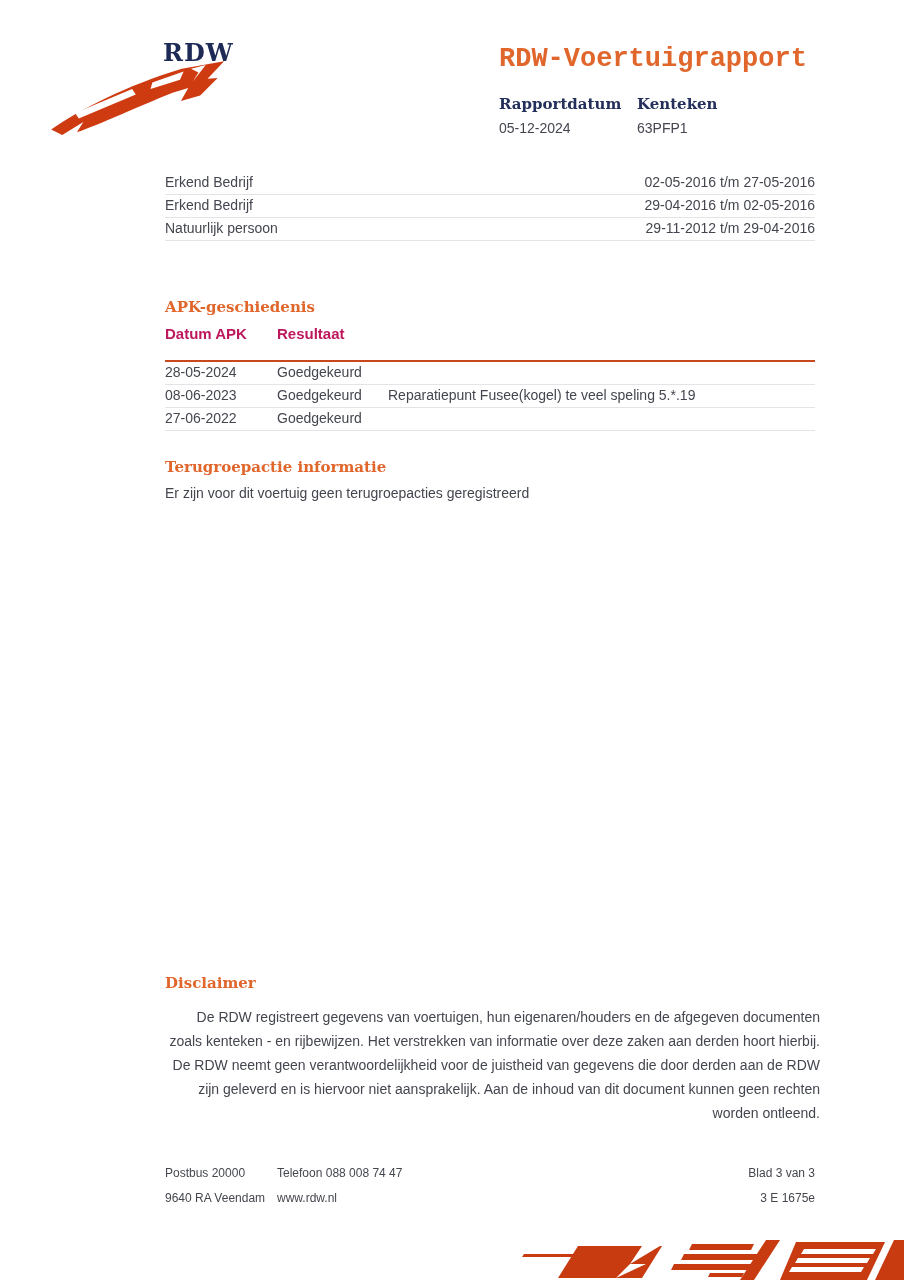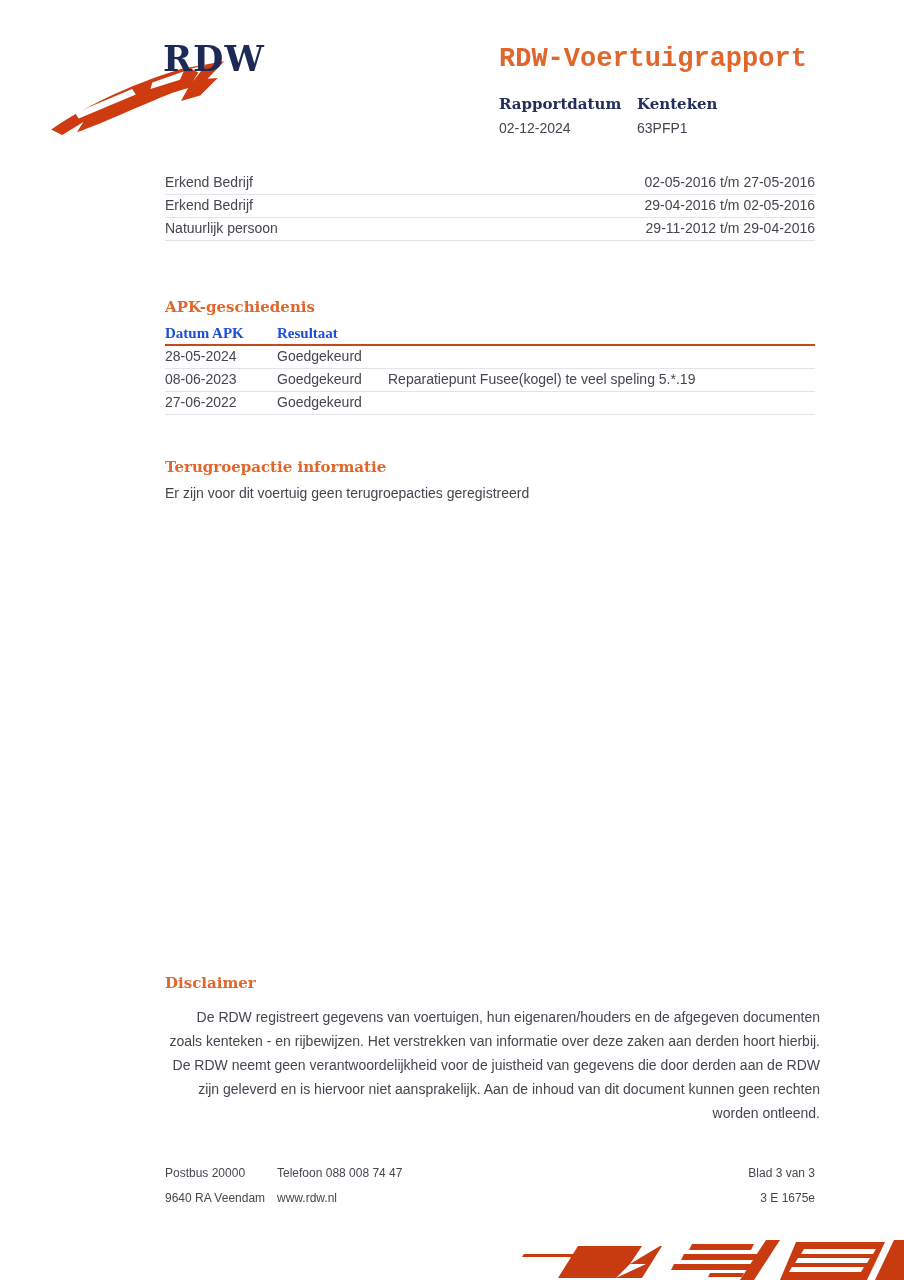--- a/index.html
+++ b/index.html
@@ -7,21 +7,21 @@
   body { font-family:"Liberation Sans", sans-serif; }
   .page {
     position:relative; width:904px; height:1280px; background:#ffffff;
     overflow:hidden; margin:0 auto;
   }
   
   .logo-icon { position:absolute; left:36px; top:54px; width:218px; height:92px; }
   .logo-text {
     position:absolute; left:163px; top:38px;
     font-family:"DejaVu Serif", serif; font-weight:bold;
-    font-size:35px; color:#1d2a56; letter-spacing:1px;
+    font-size:24px; color:#1d2a56; letter-spacing:1px;
   }
   .doc-title {
     position:absolute; left:499px; top:44px;
     font-family:Liberation Mono, monospace; font-weight:bold;
     font-size:27px; color:#e0662c;
   }
   .meta { position:absolute; left:499px; top:95px; display:flex; }
   .meta-block { width:138px; }
   .meta-label {
     font-family:"DejaVu Serif", serif; font-weight:bold;
@@ -40,22 +40,22 @@
     display:flex; font-size:14px; color:#44464f;
     padding:3px 0 4px 0; border-bottom:1px solid #e4e4e6;
     line-height:15px;
   }
   .trow .right { margin-left:auto; text-align:right; }
   .holders-rows { margin-top:13px; }
   .section-heading {
     font-family:"DejaVu Serif", serif; font-weight:bold;
     font-size:15px; color:#e0662c;
   }
-  .apk-head { display:flex; margin-top:9px; padding-bottom:2px; border-bottom:2px solid #c7481d;
-    font-family:Liberation Serif, serif; font-weight:bold; font-size:15px; color:#1d4ed8; }
+  .apk-head { display:flex; margin-top:9px; padding-bottom:18px; border-bottom:2px solid #c7481d;
+    font-family:Liberation Sans, sans-serif; font-weight:bold; font-size:15px; color:#be185d; }
   .col-date { width:112px; }
   .col-result { width:111px; }
   .col-remarks { flex:1; }
   .plain-text { font-size:14px; color:#44464f; margin-top:9px; }
   .disclaimer-text { font-size:14px; color:#44464f; margin-top:13px; line-height:24px; width:655px;text-align:right; }
   
   .footer { position:absolute; left:165px; top:1166px; width:650px; font-size:12px; color:#45474f; }
   .footer-row { display:flex; margin-bottom:11px; }
   .footer-col1 { width:112px; }
   .footer-col2 { flex:1; }
@@ -72,21 +72,21 @@
     <polygon fill="#ffffff" points="34,64 96,38 100,44 38,70"></polygon>
     <polygon fill="#ffffff" points="118,31 152,19 148,28 116,38"></polygon>
     <polygon fill="#ffffff" points="160,16 176,12 162,30 168,20"></polygon>
   </svg>
   <div class="logo-text">RDW</div>
   <h1 class="doc-title">RDW-Voertuigrapport</h1>
 
   <div class="meta">
     <div class="meta-block">
       <span class="meta-label">Rapportdatum</span>
-      <span class="meta-value">02-12-2024</span>
+      <span class="meta-value">05-12-2024</span>
     </div>
     <div class="meta-block">
       <span class="meta-label">Kenteken</span>
       <span class="meta-value">63PFP1</span>
     </div>
   </div>
 
   <div class="content" style="top:159px;">
     <div class="holders-rows">
       <div class="trow">

